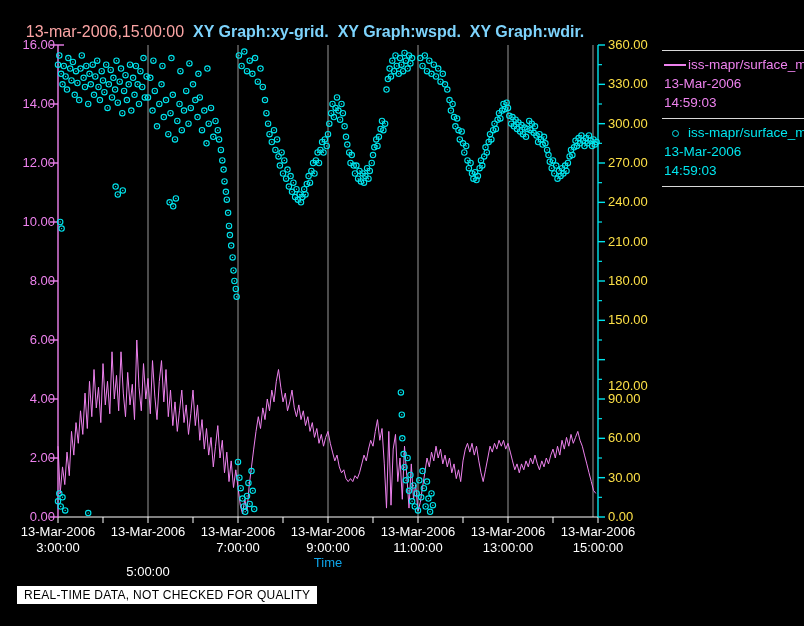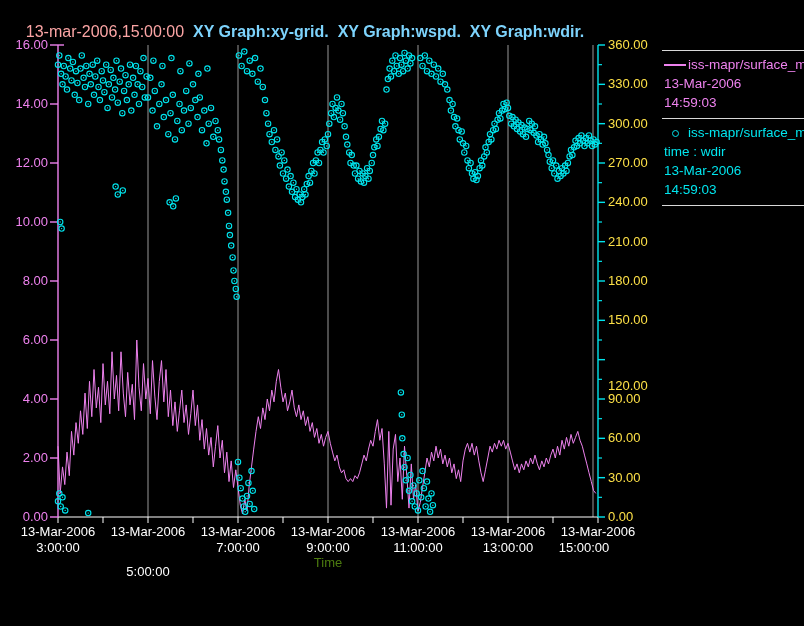--- a/index.html
+++ b/index.html
@@ -3,24 +3,24 @@
 <meta charset="utf-8">
 <style>
   html,body{margin:0;padding:0;background:#000;}
   .screen{position:relative;width:804px;height:626px;background:#000;overflow:hidden;
           font-family:"Liberation Sans","DejaVu Sans",sans-serif;}
   .titlebar{position:absolute;left:8px;top:5px;white-space:pre;font-size:16px;}
   .title-ts{color:#fca5a5;font-weight:normal;}
   .title-graphs{color:#7dd3fc;font-weight:bold;}
   #chart-svg{position:absolute;left:0;top:0;}
   .ticklabel{position:absolute;font-size:13px;line-height:14px;}
-  .tl-left{color:#ee82ee;width:48px;text-align:right;}
+  .tl-left{color:#ee82ee;width:48px;text-align:right;padding-left:7px;}
   .tl-right{color:#fde047;text-align:left;}
   .tl-x{color:#ffffff;width:90px;text-align:center;}
-  .axis-title{position:absolute;color:#4d7c0f;font-size:13px;text-align:center;width:60px;}
+  .axis-title{position:absolute;color:#0ea5e9;font-size:13px;text-align:center;width:60px;}
   .legend{position:absolute;left:662px;top:50px;width:142px;overflow:hidden;
           border-top:1px solid #d8d8d8;}
   .legend-entry{padding:4px 0 6px 2px;border-bottom:1px solid #d8d8d8;font-size:13.5px;line-height:19px;white-space:nowrap;}
   .legend-row{display:flex;align-items:center;}
   .legend-marker{display:inline-block;width:24px;flex:0 0 24px;position:relative;height:14px;}
   .marker-line{position:absolute;left:0;top:6px;width:22px;height:2px;}
   .marker-circle{position:absolute;left:8px;top:4px;width:5px;height:5px;border-radius:50%;border:1.5px solid;}
   .notice{position:absolute;left:17px;top:586px;background:#ffffff;color:#000000;
           font-size:12px;line-height:18px;padding:0 7px;letter-spacing:0.3px;}
 </style>
@@ -892,21 +892,21 @@
       <div class="ticklabel tl-x" style="left: 103px; top: 541px; margin-top: 24px;">5:00:00</div>
       <div class="ticklabel tl-x" style="left: 193px; top: 525px;">13-Mar-2006</div>
       <div class="ticklabel tl-x" style="left: 193px; top: 541px;">7:00:00</div>
       <div class="ticklabel tl-x" style="left: 283px; top: 525px;">13-Mar-2006</div>
       <div class="ticklabel tl-x" style="left: 283px; top: 541px;">9:00:00</div>
       <div class="ticklabel tl-x" style="left: 373px; top: 525px;">13-Mar-2006</div>
       <div class="ticklabel tl-x" style="left: 373px; top: 541px;">11:00:00</div>
       <div class="ticklabel tl-x" style="left: 463px; top: 525px;">13-Mar-2006</div>
       <div class="ticklabel tl-x" style="left: 463px; top: 541px;">13:00:00</div>
       <div class="ticklabel tl-x" style="left: 553px; top: 525px;">13-Mar-2006</div>
-      <div class="ticklabel tl-x" style="left: 539px; top: 541px;">15:00:00</div>
+      <div class="ticklabel tl-x" style="left: 553px; top: 541px;">15:00:00</div>
     </div>
 
   <div class="axis-title" id="x-axis-title" style="left:298px;top:555px;">Time</div>
 
   <div class="legend" id="legend">
       <div class="legend-entry" style="color: rgb(238, 130, 238);">
         <div class="legend-row">
           <span class="legend-marker">
             <span class="marker-line" style="background: rgb(238, 130, 238);"></span>
           </span>
@@ -915,19 +915,19 @@
         <div>13-Mar-2006</div>
         <div>14:59:03</div>
       </div>
       <div class="legend-entry" style="color: rgb(0, 229, 238);">
         <div class="legend-row">
           <span class="legend-marker">
             <span class="marker-circle" style="border-color: rgb(0, 229, 238);"></span>
           </span>
           <span>iss-mapr/surface_m</span>
         </div>
-        <div>time : wdir</div>
         <div>13-Mar-2006</div>
         <div>14:59:03</div>
       </div>
     </div>
 
+  <div class="notice">REAL-TIME DATA, NOT CHECKED FOR QUALITY</div>
 </div>
 
 </body></html>

